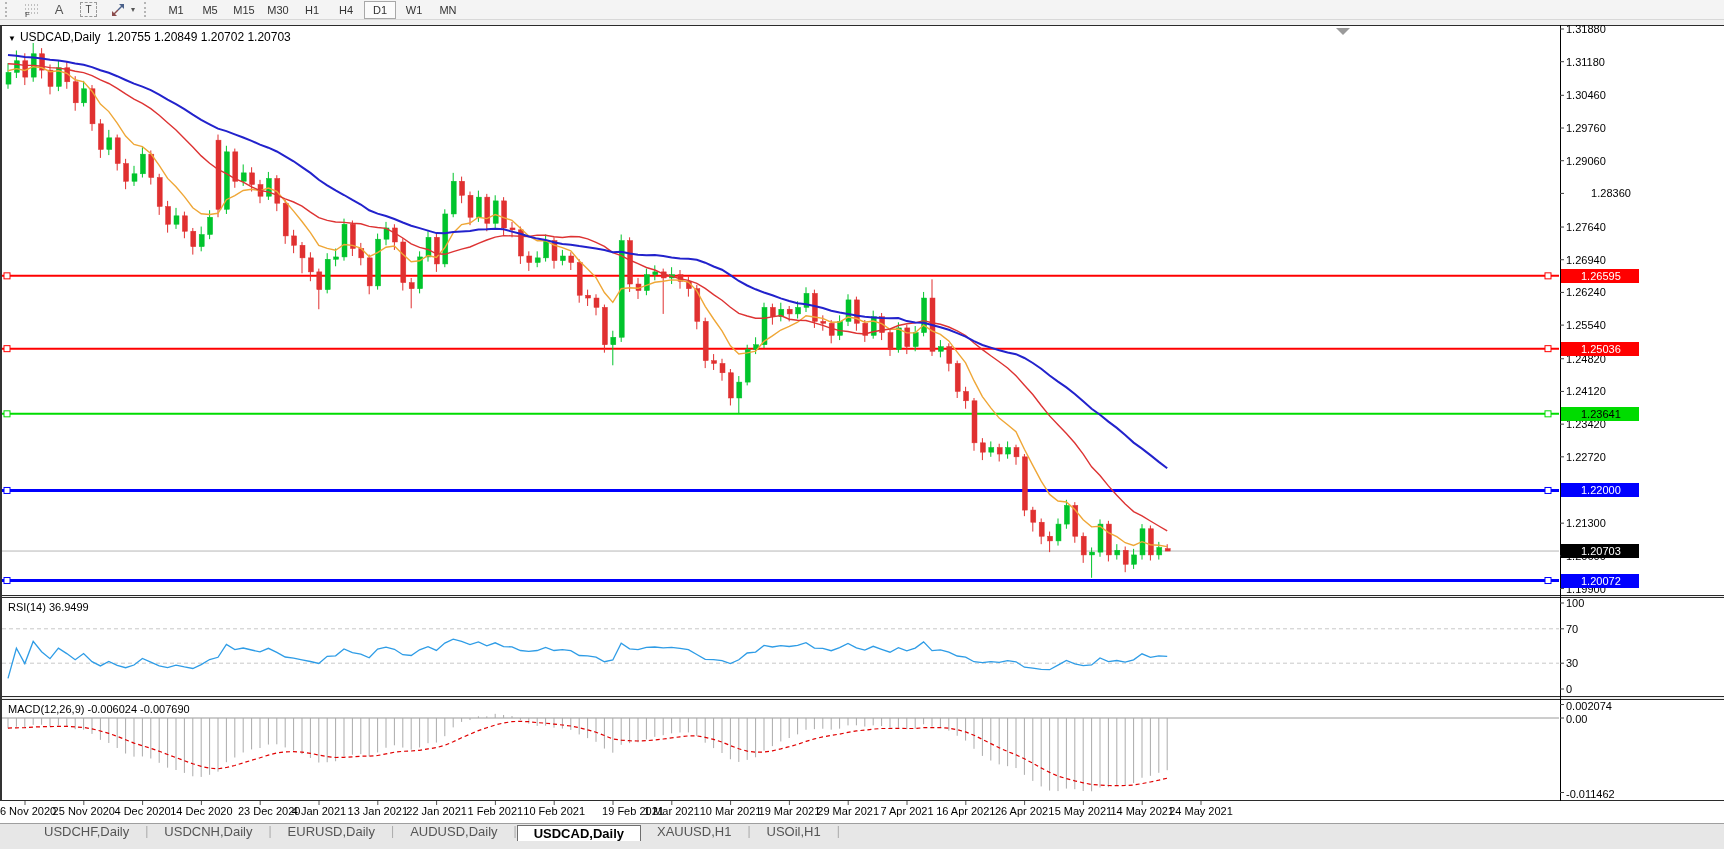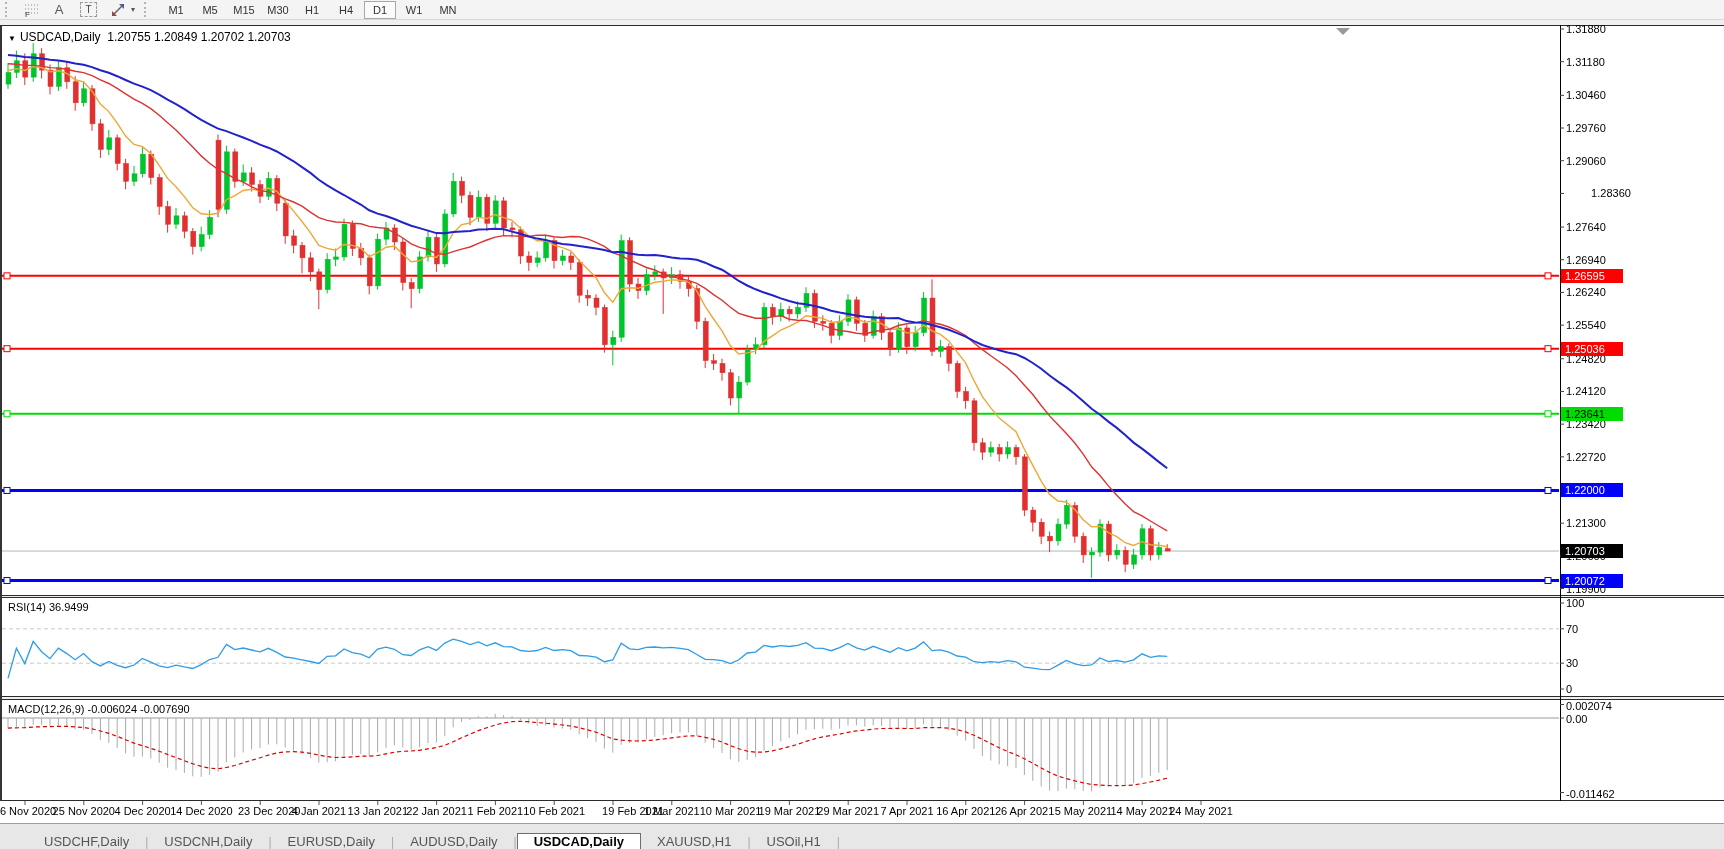--- a/index.html
+++ b/index.html
@@ -30,26 +30,26 @@
 
   
   #chart-title{position:absolute;left:8px;top:30px;z-index:8;font-size:12px;color:#000;}
   #chart-title .dd{font-size:8px;margin-right:4px;}
   #rsi-label{position:absolute;left:8px;top:601px;z-index:8;font-size:11px;color:#000;}
   #macd-label{position:absolute;left:8px;top:703px;z-index:8;font-size:11px;color:#000;}
 
   .yTick{position:absolute;left:1566px;width:90px;height:14px;line-height:14px;
     font-size:11px;color:#000;z-index:7;}
   .pill{position:absolute;left:1561px;width:58px;height:14px;line-height:14px;
-    font-size:11px;padding-left:4px;z-index:9;}
+    font-size:11px;padding-left:20px;z-index:9;}
   .dateLbl{position:absolute;top:805px;font-size:11px;color:#000;transform:translateX(-50%);z-index:7;white-space:nowrap;}
 
   
   #tabbar{position:absolute;left:0;top:823px;width:1724px;height:26px;background:#e7e7e7;
-    border-top:1px solid #9f9f9f;display:flex;align-items:flex-end;padding-left:28px;box-sizing:border-box;z-index:8;}
+    border-top:1px solid #9f9f9f;display:flex;align-items:flex-start;padding-left:28px;box-sizing:border-box;z-index:8;}
   .tab{display:flex;align-items:center;padding:0 16px;font-size:13px;color:#555;}
   .tabsep{display:flex;align-items:center;color:#aaa;font-size:12px;}
   .tab.active{background:#fff;border:1px solid #6e6e6e;border-bottom:none;color:#000;font-weight:bold;margin-top:1px;}
 </style>
 </head>
 <body>
 
 <div id="stage">
 
   <div id="toolbar">

